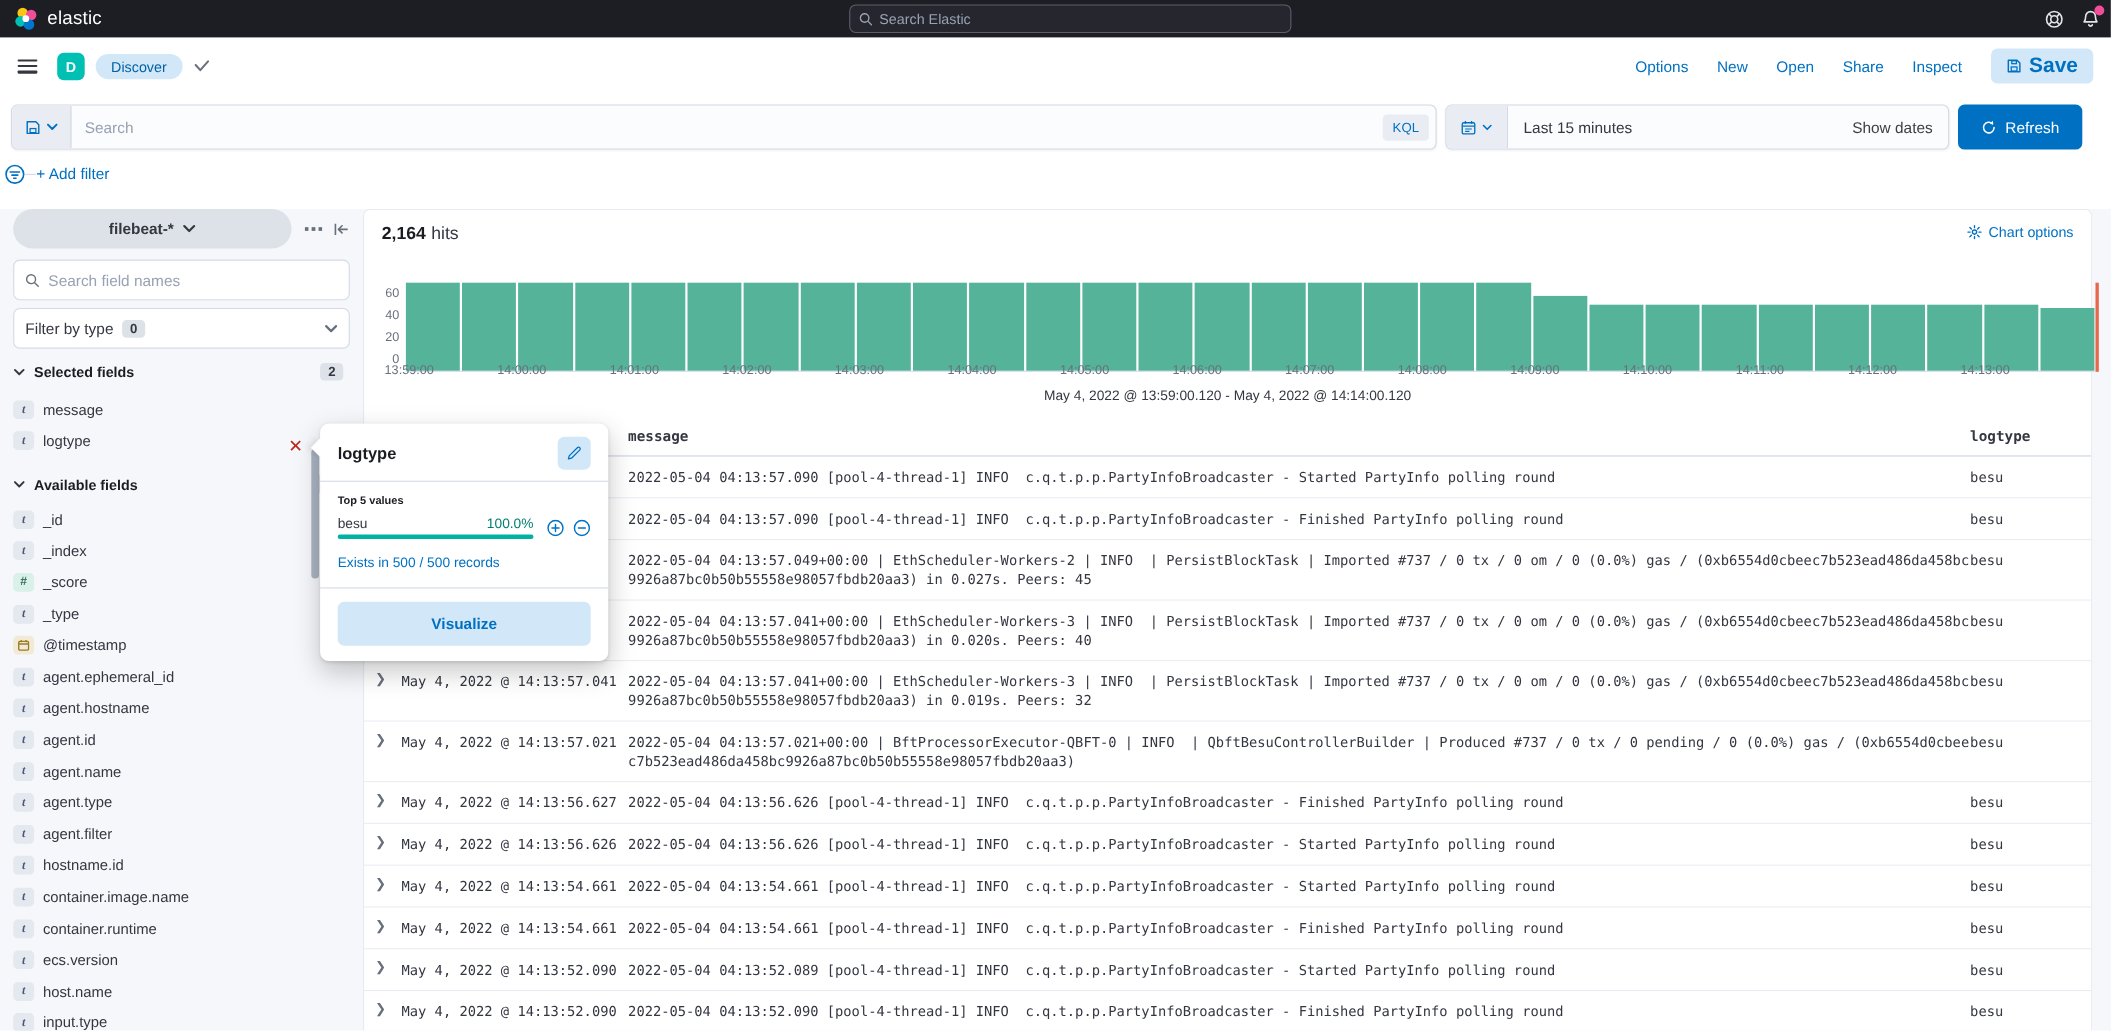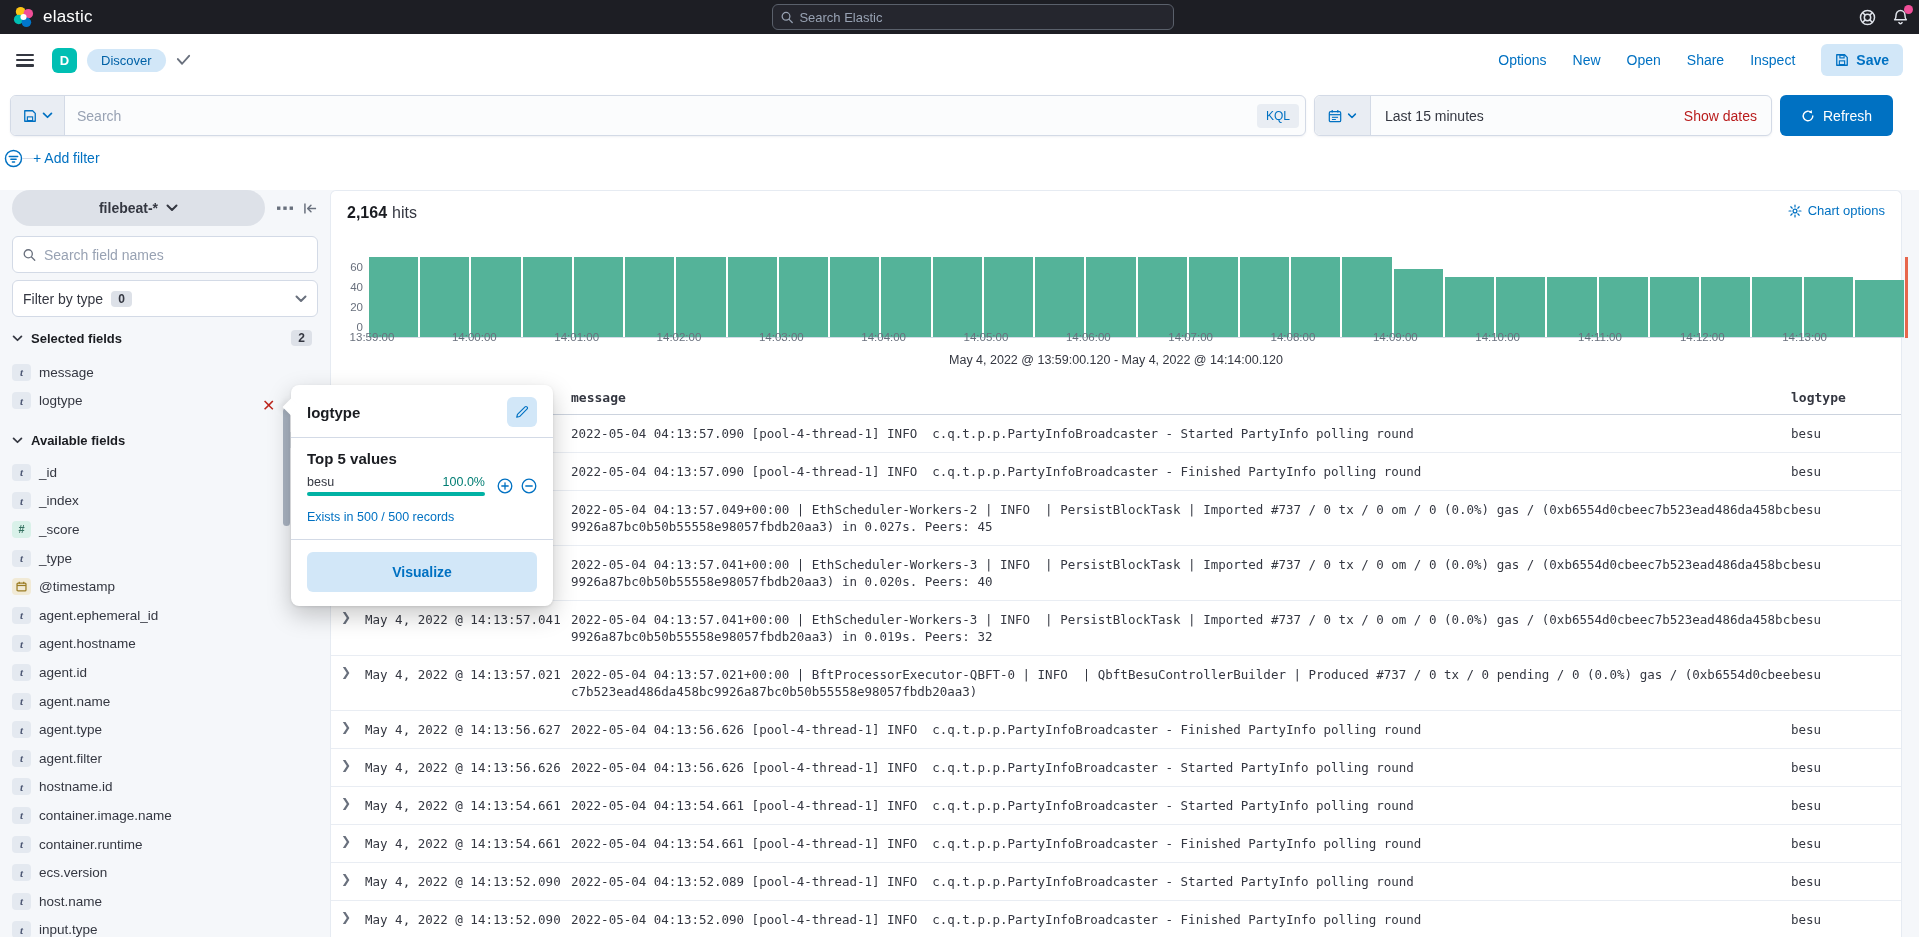--- a/index.html
+++ b/index.html
@@ -14,32 +14,32 @@
   .global-search input::placeholder{color:#98a2b3}
   .topbar-right{position:absolute;right:10px;top:0;height:34px;display:flex;align-items:center;gap:16px}
   
   .navbar{position:absolute;left:0;top:34px;width:1919px;height:52px;background:#fff;display:flex;align-items:center;padding:0 16px}
   .hamburger{width:18px;height:13px;display:flex;flex-direction:column;justify-content:space-between;cursor:pointer;margin-right:18px}
   .hamburger div{height:2.5px;background:#343741;border-radius:1px}
   .space-badge{width:25px;height:25px;border-radius:6px;background:#00bfb3;color:#fff;font-weight:700;font-size:13px;display:flex;align-items:center;justify-content:center;margin-right:10px}
   .crumb{background:#d2e7f8;color:#0061a6;font-size:13px;font-weight:500;border-radius:13px;padding:4px 14px;margin-right:10px}
   .nav-right{position:absolute;right:16px;display:flex;align-items:center;gap:26px}
   .tblink{color:#0071c2;font-size:14px;text-decoration:none;cursor:pointer}
-  .save-btn{background:#d2e7f8;color:#0071c2;font-weight:600;font-size:14px;border:none;border-radius:6px;height:32px;padding:0 14px;display:flex;align-items:center;gap:7px;cursor:pointer}
+  .save-btn{background:#d2e7f8;color:#0071c2;font-weight:600;font-size:19px;border:none;border-radius:6px;height:32px;padding:0 14px;display:flex;align-items:center;gap:7px;cursor:pointer}
   
   .querybar{position:absolute;left:10px;top:95px;width:1899px;height:41px;display:flex;gap:8px}
   .qsearch{flex:0 0 1296px;display:flex;background:#fbfcfd;border:1px solid #d3dae6;border-radius:6px;overflow:hidden;box-shadow:0 1px 2px rgba(152,162,179,.15)}
   .saved-q{width:54px;background:#e9edf3;display:flex;align-items:center;justify-content:center;gap:5px;border-right:1px solid #d3dae6;cursor:pointer}
   .qsearch input{flex:1;border:none;outline:none;background:transparent;font-size:14px;padding:0 12px;color:#343741}
   .qsearch input::placeholder{color:#98a2b3}
   .kql{align-self:center;margin-right:6px;background:#e9edf3;color:#0071c2;font-size:12px;font-weight:400;padding:5px 9px;border-radius:4px;cursor:pointer}
   .datepicker{flex:0 0 458px;display:flex;align-items:center;background:#fbfcfd;border:1px solid #d3dae6;border-radius:6px;box-shadow:0 1px 2px rgba(152,162,179,.15)}
   .cal-addon{width:56px;height:100%;background:#e9edf3;border-right:1px solid #d3dae6;display:flex;align-items:center;justify-content:center;gap:5px;cursor:pointer;border-radius:6px 0 0 6px}
   .timerange{flex:1;font-size:14px;padding-left:14px;color:#343741;cursor:pointer}
-  .showdates{color:#b91c1c;font-size:14px;padding-right:14px;cursor:pointer;white-space:nowrap}
+  .showdates{color:#404040;font-size:14px;padding-right:14px;cursor:pointer;white-space:nowrap}
   .refresh-btn{flex:0 0 113px;background:#0071c2;color:#fff;border:none;border-radius:6px;font-size:14px;font-weight:500;display:flex;align-items:center;justify-content:center;gap:8px;cursor:pointer}
   
   .filterrow{position:absolute;left:4px;top:146px;height:24px;display:flex;align-items:center;gap:0}
   .addfilter{color:#0071c2;font-size:14px;cursor:pointer}
   .dash{width:10px;height:1px;background:#d3dae6}
   
   .content{position:absolute;left:0;top:190px;width:1919px;height:747px;background:#f5f7fa}
   
   .sidebar{position:absolute;left:0;top:0;width:330px;height:747px;padding:0 12px}
   .ip-row{position:absolute;left:12px;top:0;width:306px;height:36px;display:flex;align-items:center}
@@ -85,21 +85,21 @@
   .cell-chev{color:#69707d;font-size:12px;padding:9px 0 0 2px;cursor:pointer;font-family:"Liberation Sans",sans-serif}
   .cell-time{white-space:nowrap}
   
   .popover{position:absolute;left:291px;top:195px;width:262px;min-height:215px;background:#fff;border-radius:8px;box-shadow:0 9px 24px rgba(0,0,0,.22),0 1px 3px rgba(0,0,0,.1);z-index:70}
   .pop-arrow{position:absolute;left:-6px;top:16px;width:12px;height:12px;background:#fff;transform:rotate(45deg);box-shadow:-3px 3px 5px rgba(0,0,0,.06)}
   .pop-head{display:flex;align-items:center;justify-content:space-between;padding:12px 16px 10px}
   .pop-title{font-size:15px;font-weight:700;color:#1a1c21}
   .edit-btn{width:30px;height:30px;border:none;border-radius:6px;background:#d2e7f8;display:flex;align-items:center;justify-content:center;cursor:pointer}
   .pop-div{height:1px;background:#d3dae6}
   .pop-body{padding:12px 16px 14px}
-  .top5{font-size:15px;font-weight:700;color:#1a1c21;margin-bottom:8px}
+  .top5{font-size:10px;font-weight:700;color:#1a1c21;margin-bottom:8px}
   .val-row{display:flex;align-items:center;gap:12px}
   .val-main{flex:1}
   .val-line{display:flex;justify-content:space-between;font-size:12.5px}
   .val-name{color:#343741}
   .val-pct{color:#017d73;font-weight:500}
   .val-bar{height:4px;background:#01b2a4;border-radius:2px;margin-top:3px}
   .pm{display:flex;gap:8px;color:#0071c2}
   .exists{display:inline-block;margin-top:14px;color:#0071c2;font-size:12.5px;cursor:pointer}
   .pop-foot{padding:12px 16px 14px}
   .visualize-btn{width:100%;height:40px;background:#d2e7f8;border:none;border-radius:6px;color:#0071c2;font-size:14px;font-weight:600;cursor:pointer}

